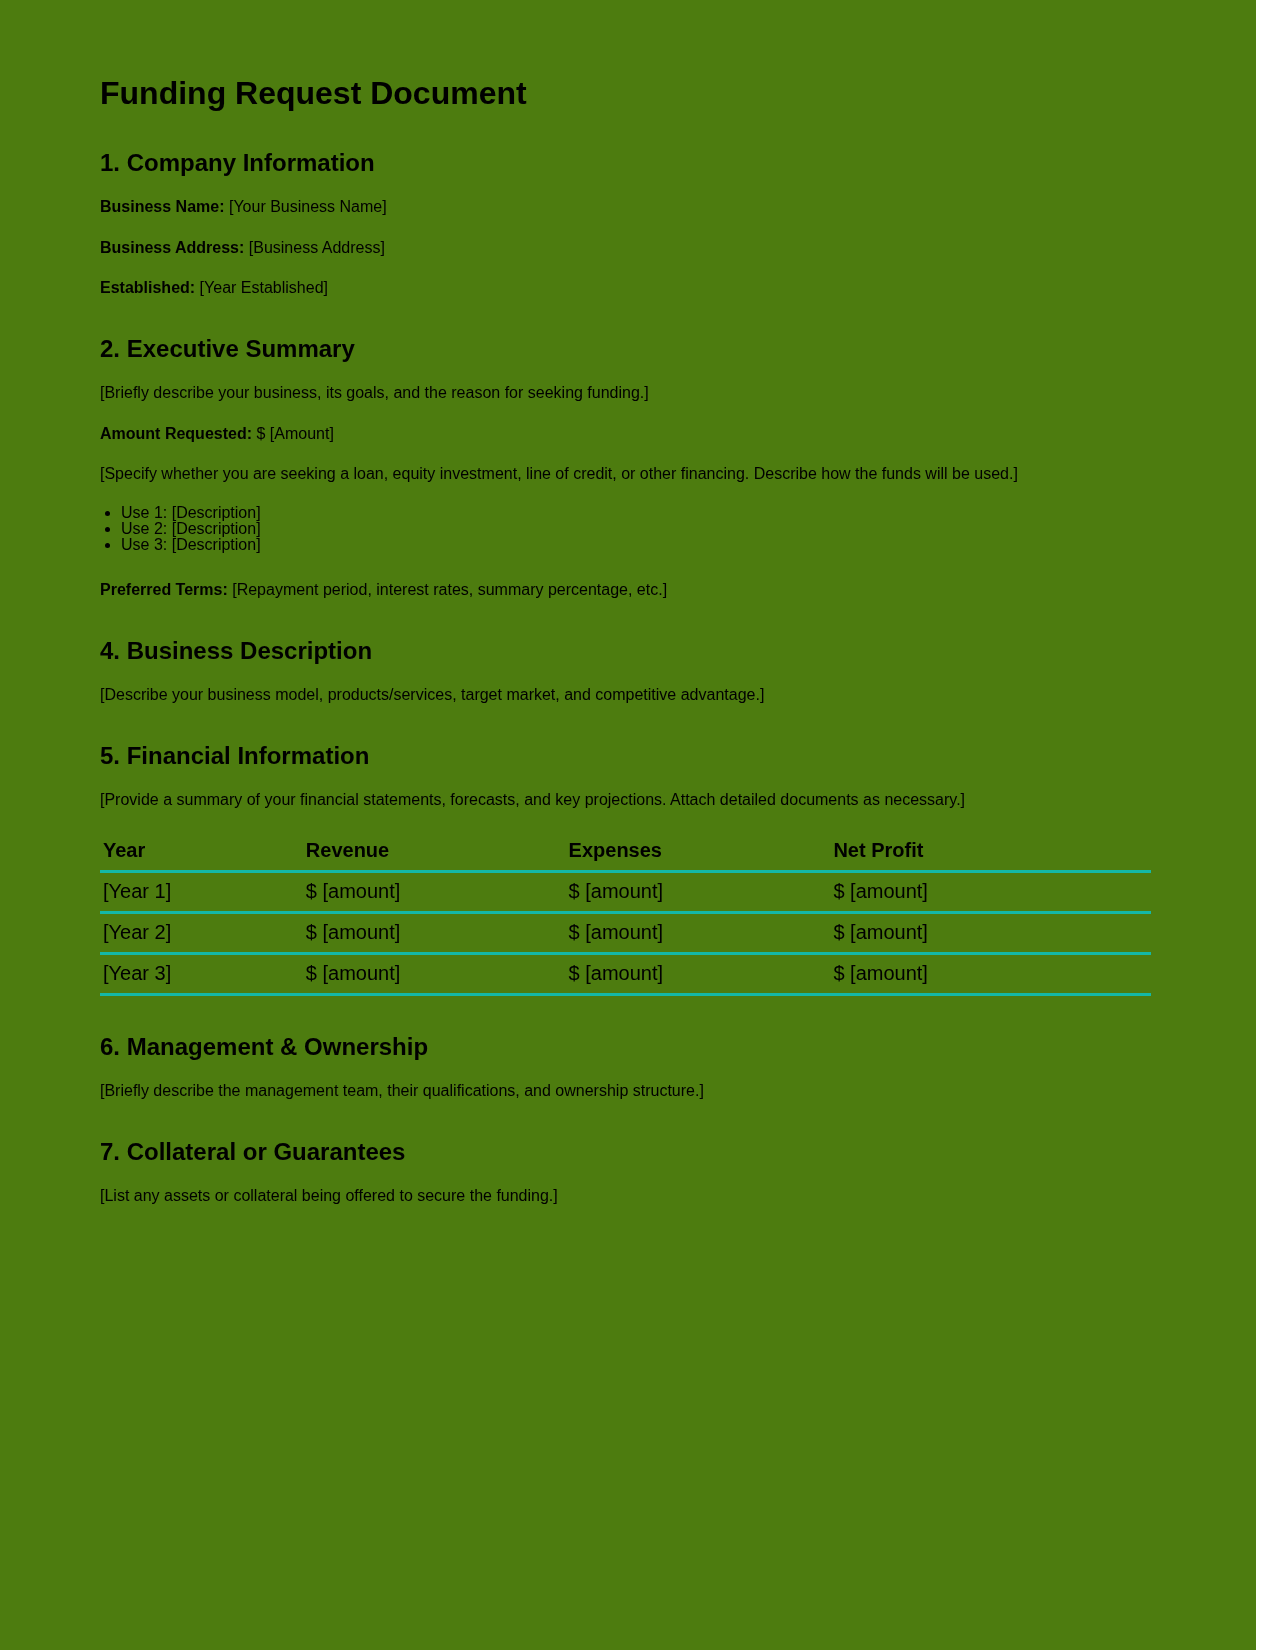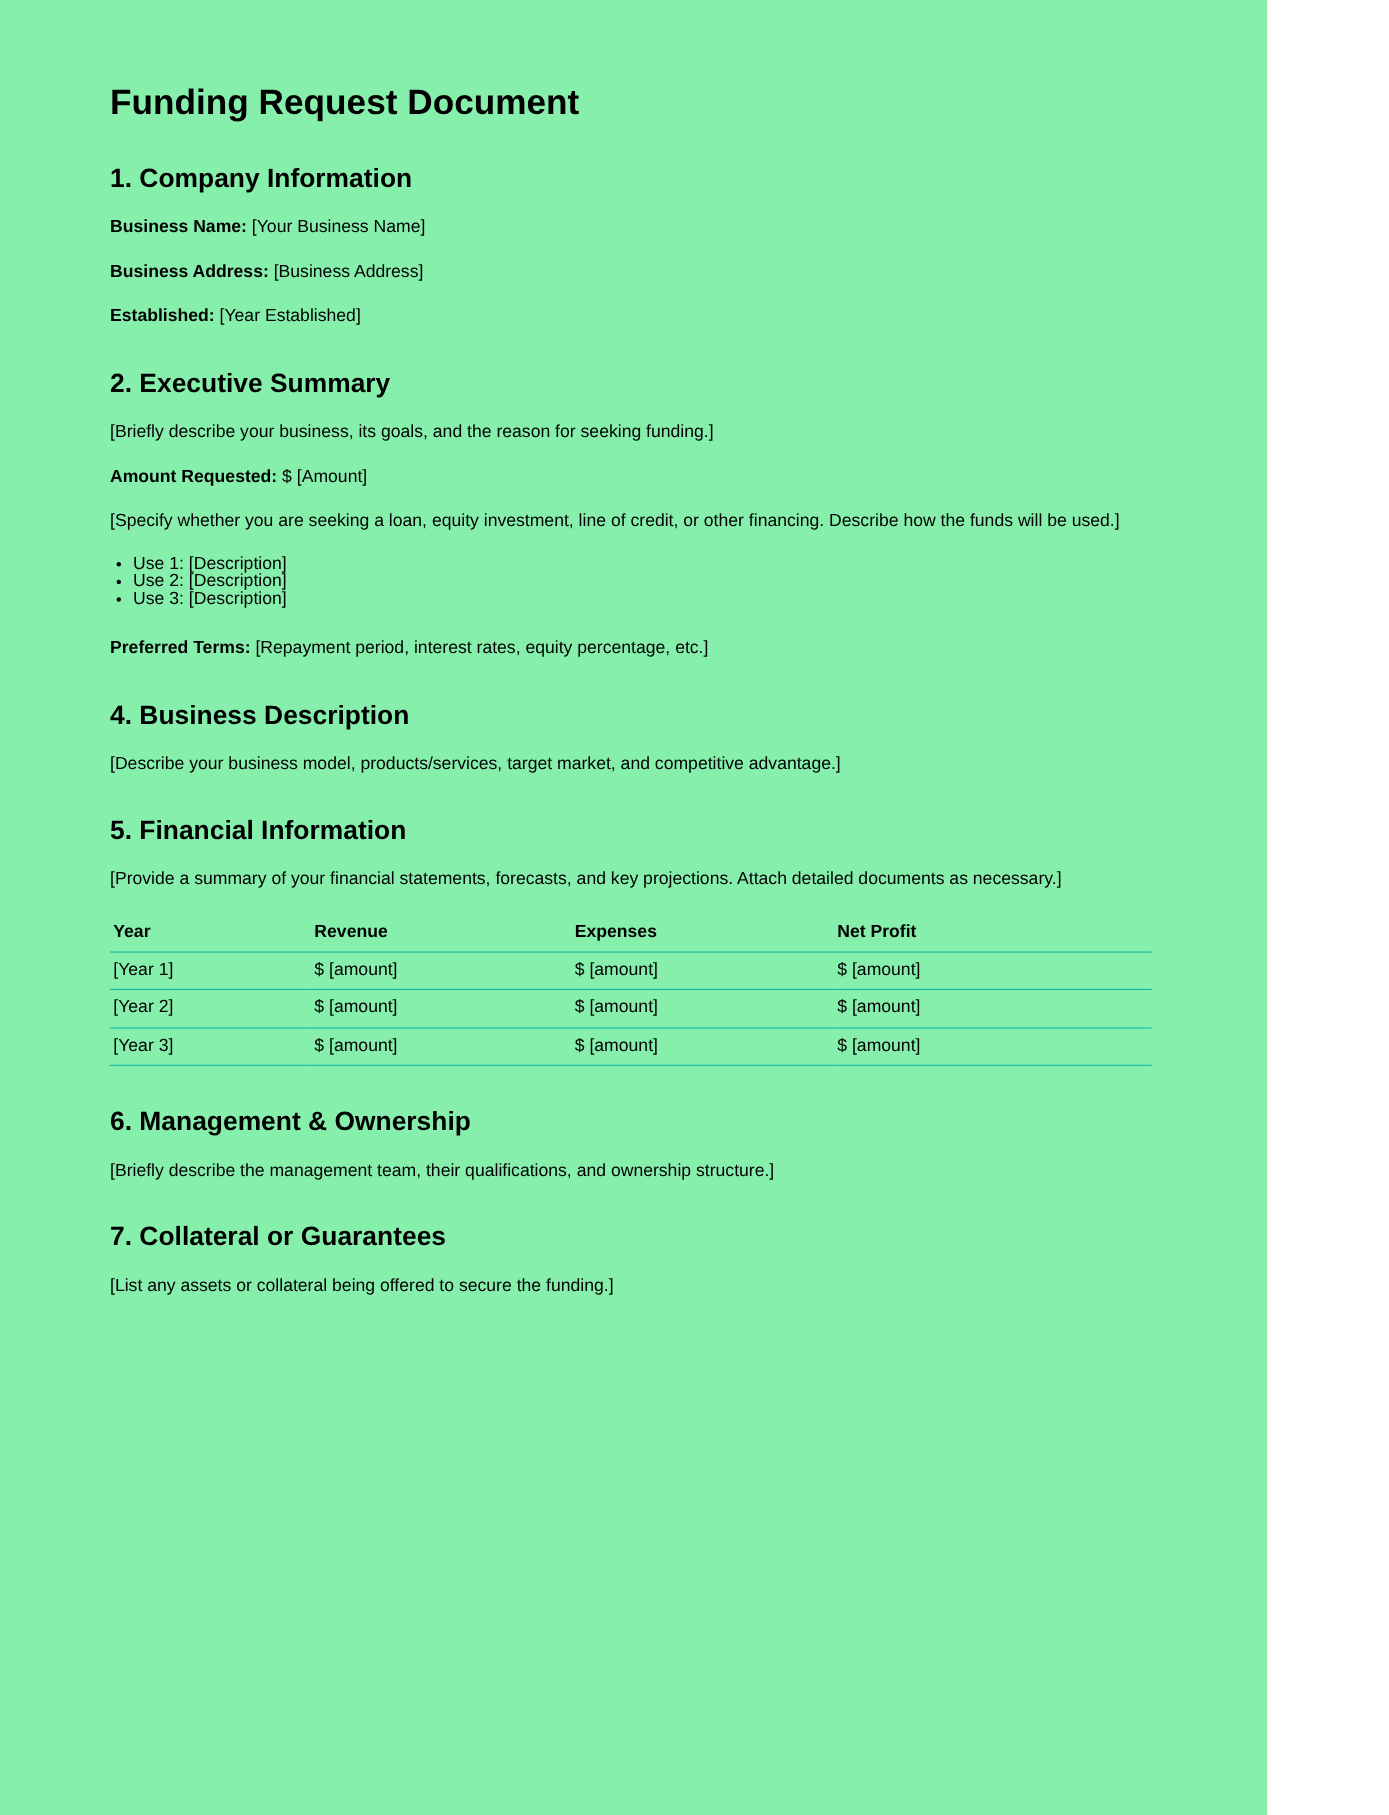--- a/index.html
+++ b/index.html
@@ -2,23 +2,23 @@
 <html><head>
 <meta charset="utf-8">
 <style>
   html, body {
     margin: 0;
     padding: 0;
     background: #ffffff;
   }
   .page {
     position: relative;
-    width: 1152px;
+    width: 1256px;
     height: 1650px;
-    background: #86efac;
+    background: #4d7c0f;
     overflow: hidden;
     color: #000000;
     font-family: "Liberation Sans", sans-serif;
   }
   
   .doc-clip {
     height: 1300px;
     overflow: hidden;
   }
   .doc {
@@ -52,23 +52,23 @@
   }
   table {
     width: 100%;
     border-collapse: collapse;
     margin: 16px 0;
     table-layout: fixed;
   }
   th, td {
     text-align: left;
     vertical-align: top;
-    font-size: 16px;
+    font-size: 20px;
     padding: 7px 8px 8px 3px;
-    border-bottom: 1px solid #14b8a6;
+    border-bottom: 3px solid #14b8a6;
   }
   th { font-weight: bold; }
   col.c1 { width: 19.3%; }
   col.c2 { width: 25%; }
   col.c3 { width: 25.2%; }
   col.c4 { width: 30.5%; }
   section { margin: 0; }
 </style>
 </head>
 <body>
@@ -92,21 +92,21 @@
       </section>
 
       <section>
         <p><strong>Amount Requested:</strong> <span>$ [Amount]</span></p>
         <p>[Specify whether you are seeking a loan, equity investment, line of credit, or other financing. Describe how the funds will be used.]</p>
         <ul>
           <li>Use 1: [Description]</li>
           <li>Use 2: [Description]</li>
           <li>Use 3: [Description]</li>
         </ul>
-        <p><strong>Preferred Terms:</strong> <span>[Repayment period, interest rates, equity percentage, etc.]</span></p>
+        <p><strong>Preferred Terms:</strong> <span>[Repayment period, interest rates, summary percentage, etc.]</span></p>
       </section>
 
       <section>
         <h2>4. Business Description</h2>
         <p>[Describe your business model, products/services, target market, and competitive advantage.]</p>
       </section>
 
       <section>
         <h2>5. Financial Information</h2>
         <p>[Provide a summary of your financial statements, forecasts, and key projections. Attach detailed documents as necessary.]</p>

